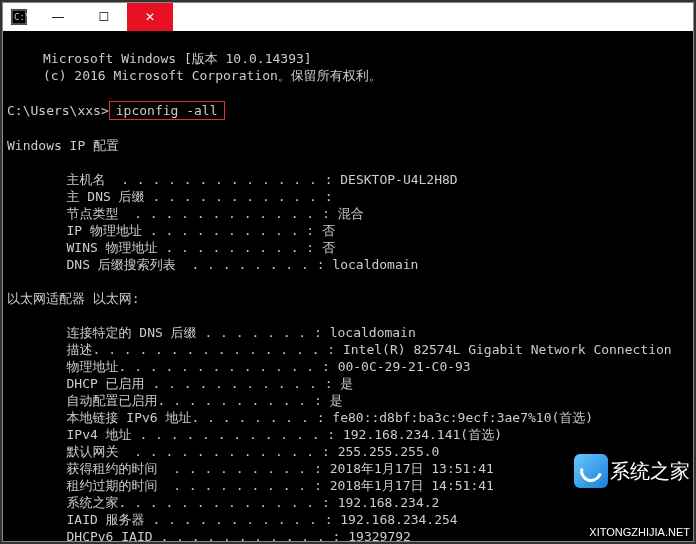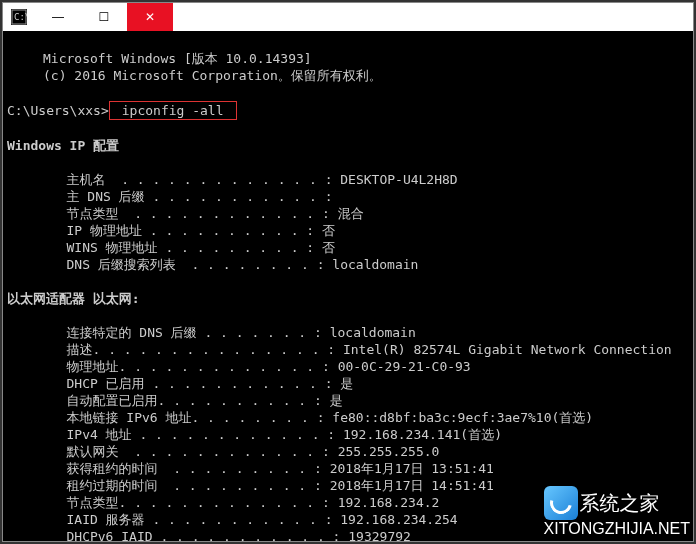--- a/index.html
+++ b/index.html
@@ -6,27 +6,27 @@
 .outer{position:relative;width:696px;height:544px;background:#333;}
 .window{position:absolute;left:2px;top:2px;right:2px;bottom:2px;background:#000;border:1px solid #888;}
 .titlebar{height:28px;background:#fff;display:flex;align-items:center;font-family:"Segoe UI",Arial,sans-serif;font-size:12px;color:#000;}
 .titlebar .ico{width:20px;height:20px;margin:0 6px;display:flex;align-items:center;justify-content:center;}
 .titlebar .title{flex:1;white-space:nowrap;overflow:hidden;}
 .win-btns{display:flex;height:100%;}
 .win-btn{width:46px;display:flex;align-items:center;justify-content:center;font-size:12px;font-family:Arial,sans-serif;}
 .win-btn.min,.win-btn.max{background:#fff;color:#000;}
 .win-btn.close{background:#e81123;color:#fff;}
 .term{position:absolute;left:0;right:0;top:28px;bottom:0;background:#000;color:#ccc;font-size:13px;line-height:17px;padding:2px 4px;white-space:pre;overflow:hidden;}
-.cmdbox{border:1px solid #d33;padding:0 12px;display:inline-block;}
+.cmdbox{border:1px solid #d33;padding:0 6px;display:inline-block;}
 .prompt-line{white-space:pre;}
 .kv{white-space:pre;padding-left:36px;}
-.section{white-space:pre;font-weight:bold;}
+.section{white-space:pre;}
 .watermark{position:absolute;right:6px;bottom:6px;color:#fff;font-family:"Microsoft YaHei",Arial,sans-serif;pointer-events:none;text-align:right;}
 .watermark .wm-main{display:flex;align-items:center;gap:2px;font-size:20px;text-shadow:0 0 4px #000,0 0 4px #000;}
-.watermark .wm-url{font-size:16px;text-shadow:0 0 3px #000;}
+.watermark .wm-url{font-size:11px;text-shadow:0 0 3px #000;margin-top:38px;}
 .wm-logo{width:34px;height:34px;border-radius:6px;background:linear-gradient(135deg,#67c7ff,#1a7fd6);display:flex;align-items:center;justify-content:center;position:relative;}
 .wm-logo::after{content:"";position:absolute;width:16px;height:16px;border:3px solid #fff;border-top-color:transparent;border-right-color:transparent;border-radius:50%;transform:rotate(-30deg);}
 </style>
 </head>
 <body>
 
 <div class="outer">
   <div class="window">
 
     <div class="titlebar">
@@ -64,21 +64,21 @@
 <span class="kv"><span>   连接特定的 DNS 后缀 . . . . . . . : </span><span>localdomain</span></span>
 <span class="kv"><span>   描述. . . . . . . . . . . . . . . : </span><span>Intel(R) 82574L Gigabit Network Connection</span></span>
 <span class="kv"><span>   物理地址. . . . . . . . . . . . . : </span><span>00-0C-29-21-C0-93</span></span>
 <span class="kv"><span>   DHCP 已启用 . . . . . . . . . . . : </span><span>是</span></span>
 <span class="kv"><span>   自动配置已启用. . . . . . . . . . : </span><span>是</span></span>
 <span class="kv"><span>   本地链接 IPv6 地址. . . . . . . . : </span><span>fe80::d8bf:ba3c:9ecf:3ae7%10(首选)</span></span>
 <span class="kv"><span>   IPv4 地址 . . . . . . . . . . . . : </span><span>192.168.234.141(首选)</span></span>
 <span class="kv"><span>   默认网关  . . . . . . . . . . . . : </span><span>255.255.255.0</span></span>
 <span class="kv"><span>   获得租约的时间  . . . . . . . . . : </span><span>2018年1月17日 13:51:41</span></span>
 <span class="kv"><span>   租约过期的时间  . . . . . . . . . : </span><span>2018年1月17日 14:51:41</span></span>
-<span class="kv"><span>   节点类型. . . . . . . . . . . . . : </span><span>192.168.234.2</span></span>
+<span class="kv"><span>   系统之家. . . . . . . . . . . . . : </span><span>192.168.234.2</span></span>
 <span class="kv"><span>   IAID 服务器 . . . . . . . . . . . : </span><span>192.168.234.254</span></span>
 <span class="kv"><span>   DHCPv6 IAID . . . . . . . . . . . : </span><span>19329792</span></span>
 
 
 
 
     </div>
 
   </div>
 

